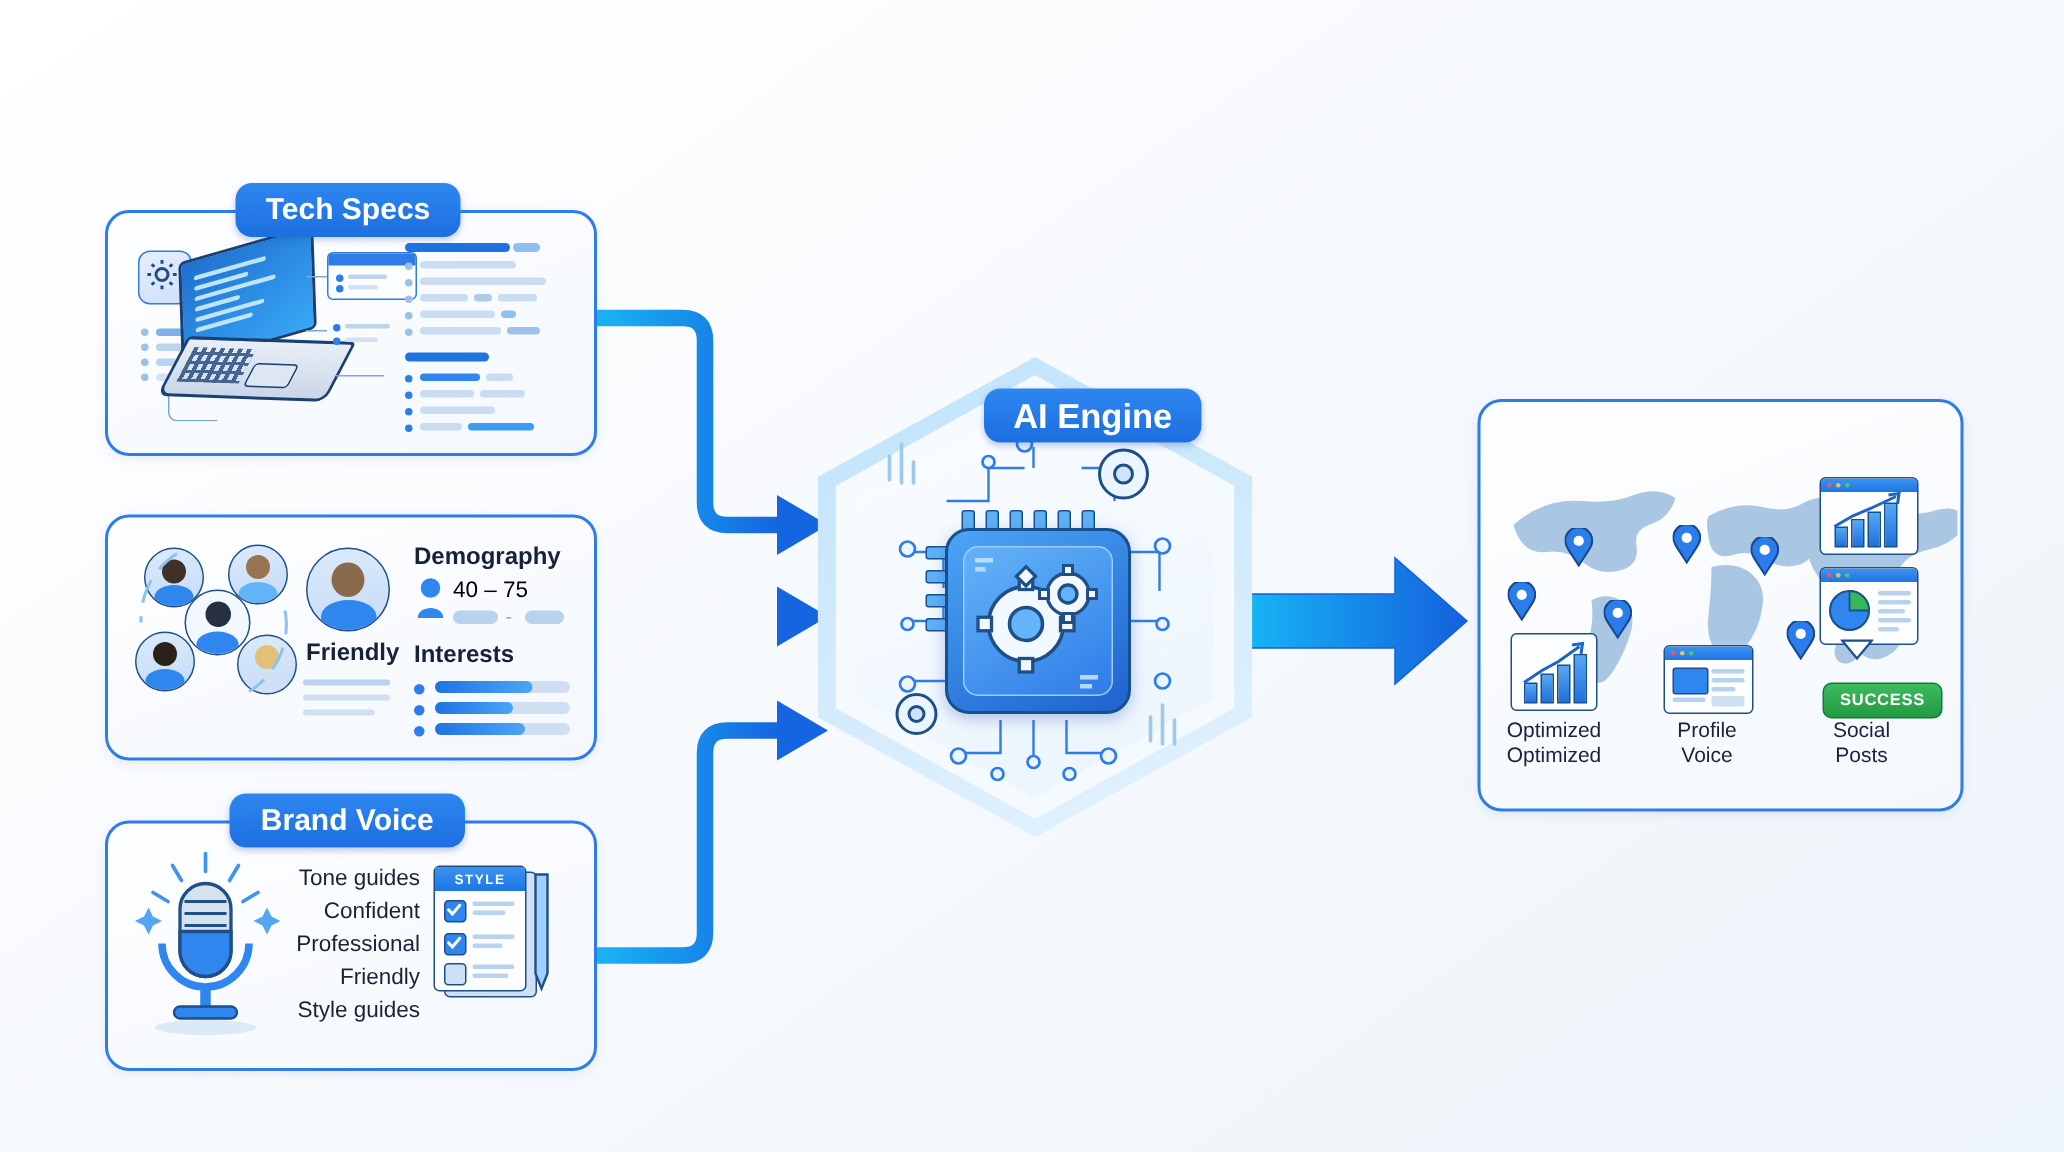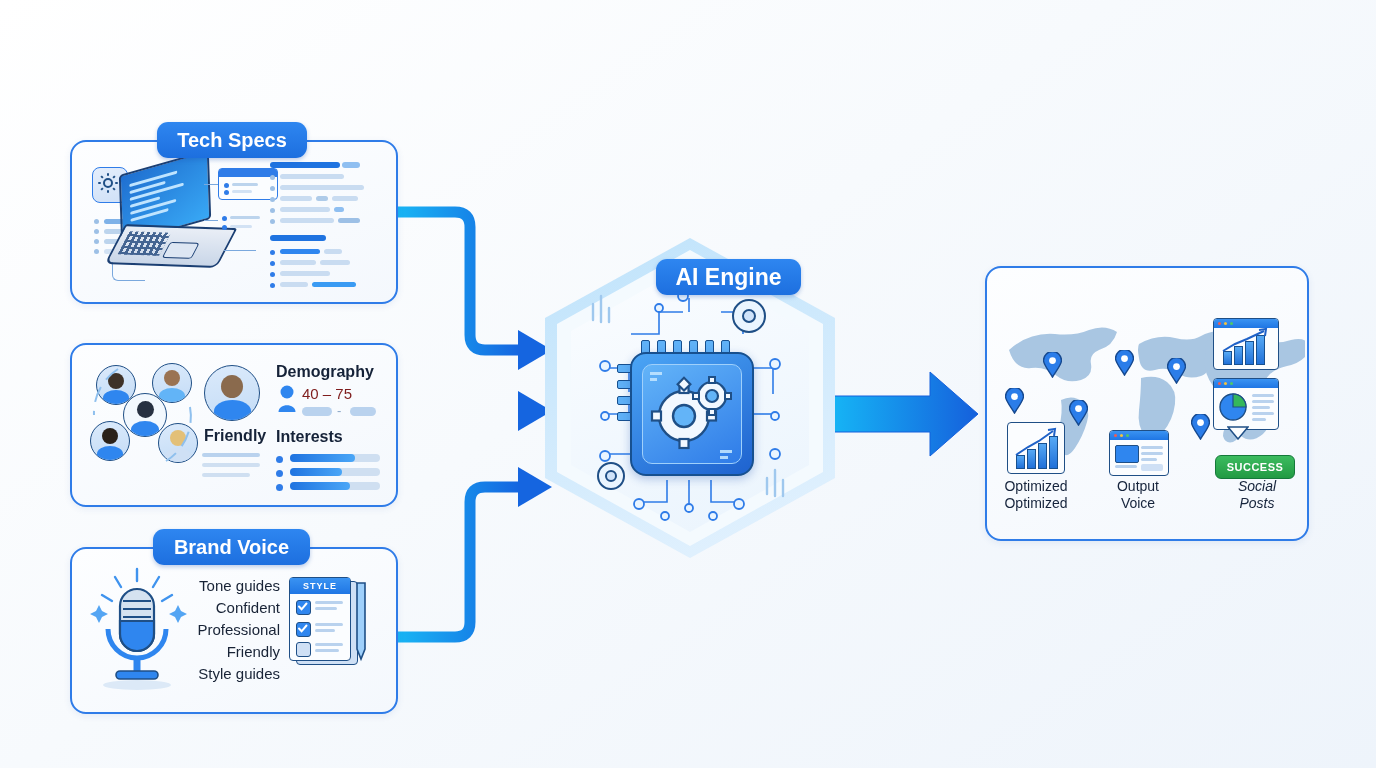--- a/index.html
+++ b/index.html
@@ -60,21 +60,21 @@
   #pill-persona{left:143px;top:325px;width:183px;height:36px;font-size:20px;}
   .avatar{
     position:absolute;border-radius:50%;overflow:hidden;
     background:linear-gradient(170deg,#dbeafb,#c4dcf6);border:1.7px solid #1f4f86;
   }
   .av-head{position:absolute;border-radius:50%;}
   .av-body{position:absolute;border-radius:50% 50% 0 0;background:#2f86ef;}
   .bar-track{position:absolute;height:8px;border-radius:4px;background:#cfdff1;}
   .bar-fill{position:absolute;height:8px;border-radius:4px;background:linear-gradient(90deg,#1f73e0,#4aa6f7);}
   .lbl-dark{position:absolute;color:#152238;font-weight:bold;}
-  .lbl-mid{position:absolute;color:#7f1d1d;}
+  .lbl-mid{position:absolute;color:#000000;}
 
   
   #card-brand{left:70px;top:547px;width:324px;height:163px;}
   #pill-brand{left:153px;top:529px;width:157px;height:36px;font-size:20px;}
   .voice-word{position:absolute;right:0;text-align:right;color:#182336;font-size:15px;white-space:nowrap;}
   .doc{position:absolute;border:1.7px solid #1f4f86;border-radius:4px;background:#fbfdff;}
   .doc-head{position:absolute;left:0;right:0;top:0;height:16px;background:linear-gradient(180deg,#3a93f2,#1f76e4);
             color:#fff;font-size:9px;font-weight:bold;display:flex;align-items:center;justify-content:center;letter-spacing:1px;}
   .chk{position:absolute;width:13px;height:13px;border-radius:3px;border:1.6px solid #1f4f86;}
   .chk.on{background:#2f86ef;}
@@ -547,21 +547,21 @@
       <div class="dotr" style="left:10px;background:#f2c23d;"></div>
       <div class="dotr" style="left:16px;background:#4ec76a;"></div>
       <div style="position:absolute;left:5px;top:14px;width:22px;height:16px;background:#2f86ef;border:1px solid #1f4f86;border-radius:2px;"></div>
       <div class="winline" style="left:31px;top:15px;width:22px;"></div>
       <div class="winline" style="left:31px;top:21px;width:22px;"></div>
       <div class="winline" style="left:31px;top:27px;width:16px;"></div>
       <div class="winline" style="left:5px;top:34px;width:22px;"></div>
       <div style="position:absolute;left:31px;top:33px;width:22px;height:7px;background:#cfe0f5;border-radius:2px;"></div>
     </div>
     <div class="out-label" style="left:110px;top:212px;width:86px;">
-      <div>Output</div>
+      <div>Profile</div>
       <div>Voice</div>
     </div>
 
     <div class="win" style="left:228px;top:52px;width:64px;height:50px;">
       <div class="win-bar"></div>
       <div class="dotr" style="left:4px;background:#ef5b52;"></div>
       <div class="dotr" style="left:10px;background:#f2c23d;"></div>
       <div class="dotr" style="left:16px;background:#4ec76a;"></div>
       <div class="colbar" style="left:9px;top:32px;width:7px;height:12px;"></div>
       <div class="colbar" style="left:20px;top:27px;width:7px;height:17px;"></div>
@@ -583,20 +583,20 @@
       </svg>
       <div class="winline" style="left:38px;top:15px;width:22px;"></div>
       <div class="winline" style="left:38px;top:21px;width:22px;"></div>
       <div class="winline" style="left:38px;top:27px;width:18px;"></div>
       <div class="winline" style="left:38px;top:33px;width:22px;"></div>
       <div class="winline" style="left:38px;top:39px;width:14px;"></div>
     </div>
     <svg width="22" height="14" style="position:absolute;left:242px;top:160px;">
         <path d="M1 1 L21 1 L11 13 Z" fill="#fbfdff" stroke="#1f4f86" stroke-width="1.5"></path>
       </svg>
-    <div class="out-label" style="left:228px;top:212px;width:88px;font-style:italic;">
+    <div class="out-label" style="left:212px;top:212px;width:88px;">
       <div>Social</div>
       <div>Posts</div>
     </div>
   </div>
   <div id="badge-success">SUCCESS</div>
 
 </div>
 
 </body></html>

